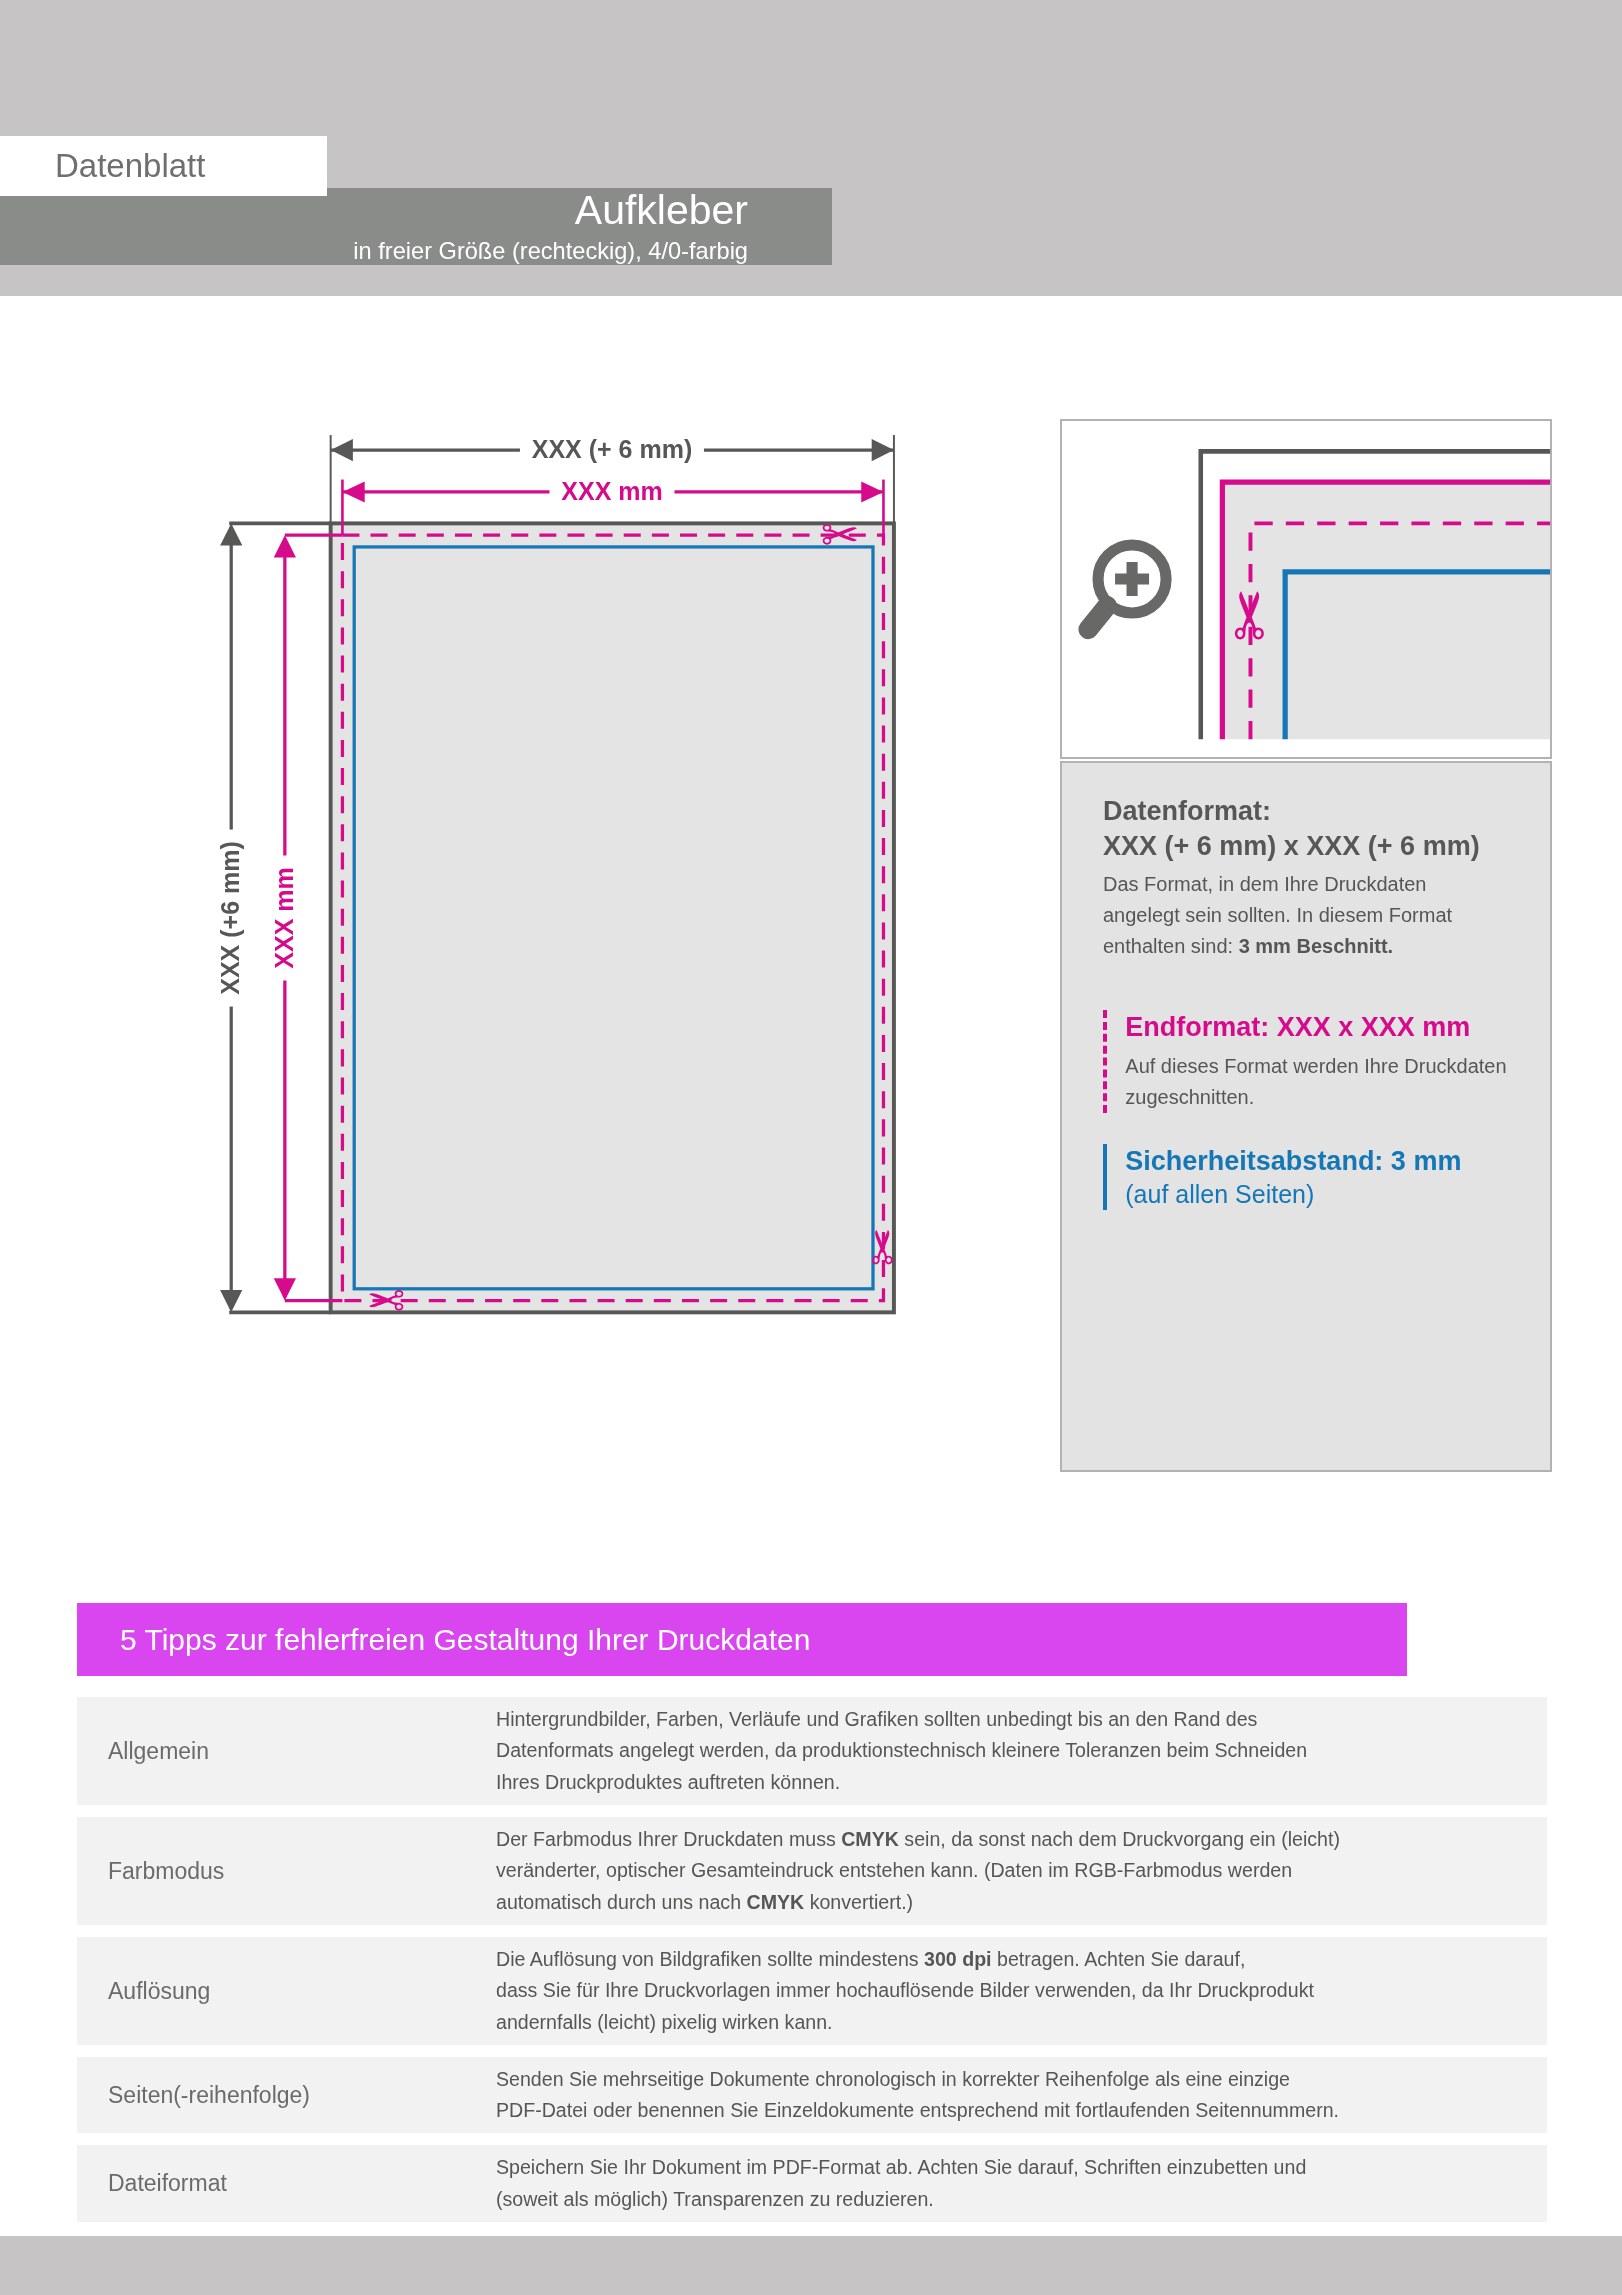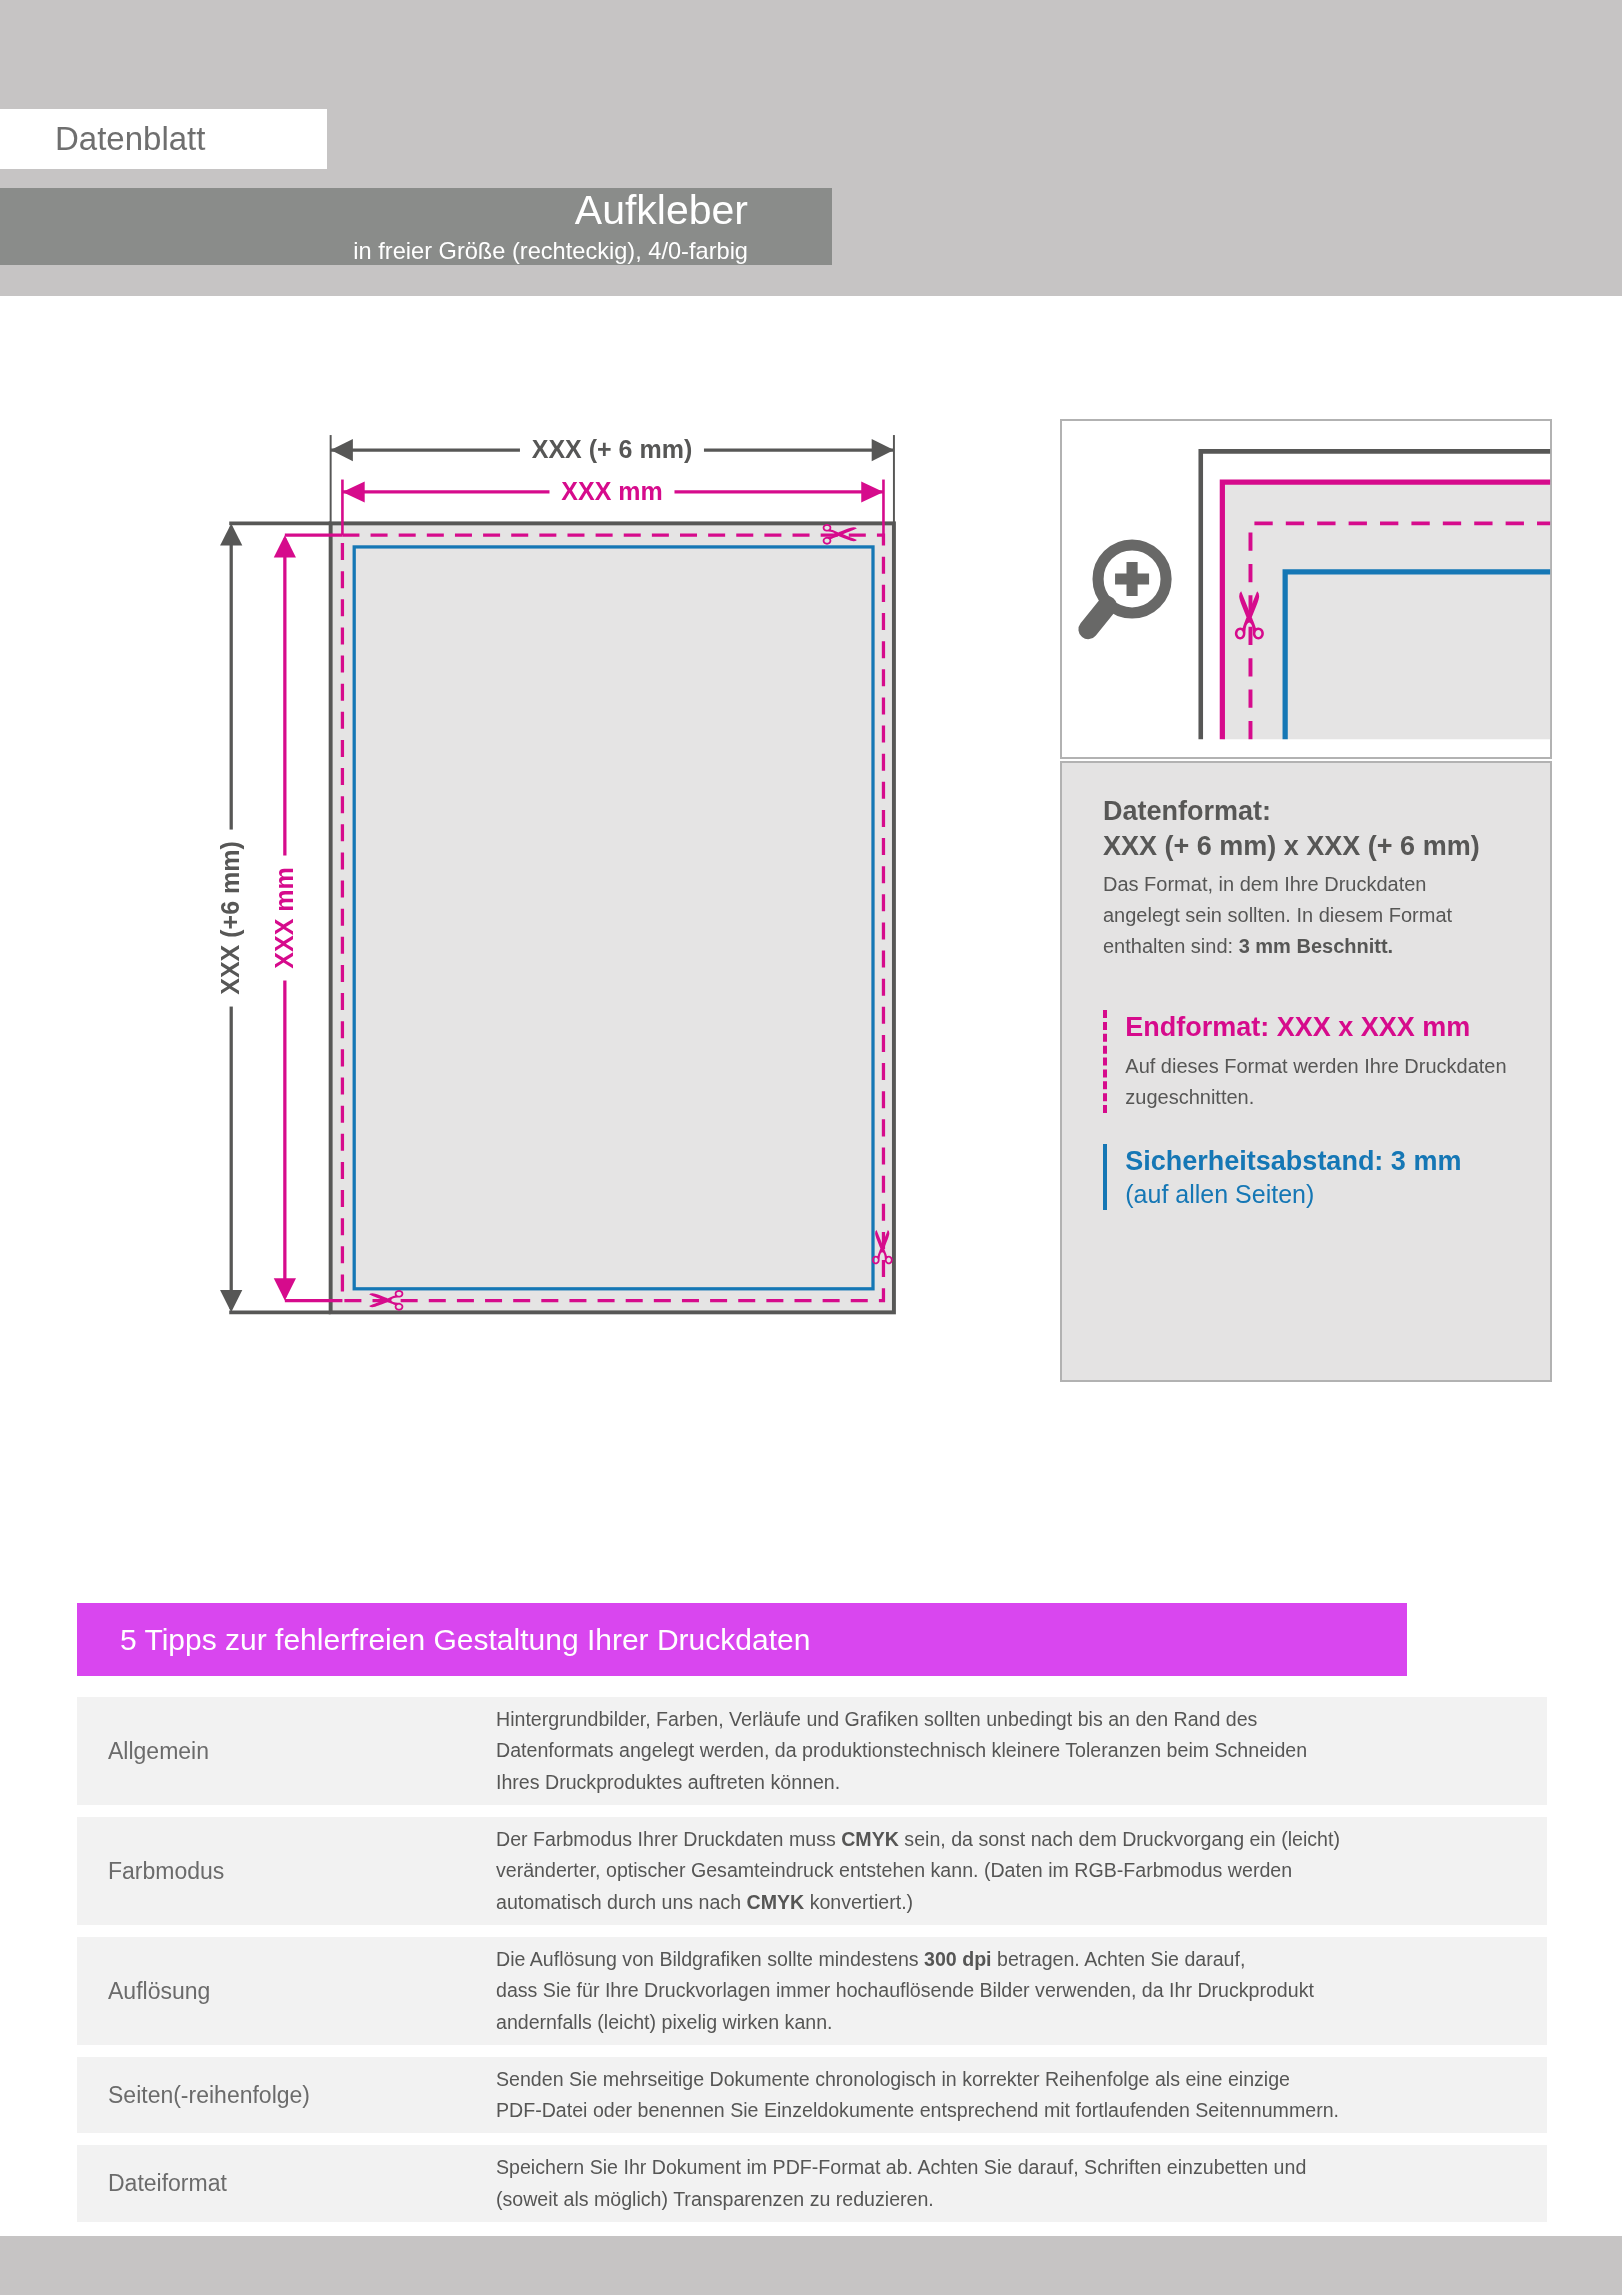--- a/index.html
+++ b/index.html
@@ -5,41 +5,41 @@
   html,body{margin:0;padding:0;}
   body{
     width:1623px;height:2295px;position:relative;background:#ffffff;
     font-family:"Liberation Sans","DejaVu Sans",sans-serif;
     overflow:hidden;
   }
   .abs{position:absolute;}
 
   
   .top-band{left:0;top:0;width:1623px;height:296px;background:#c6c4c4;}
-  .doc-label-box{left:0;top:109px;width:327px;height:60px;background:#ffffff;display:flex;align-items:center;z-index:3;}
+  .doc-label-box{left:0;top:136px;width:327px;height:60px;background:#ffffff;display:flex;align-items:center;z-index:3;}
   .doc-label-box span{font-size:33px;color:#6f6f6f;padding-left:55px;}
   .title-banner{left:0;top:188px;width:832px;height:77px;background:#8a8c8a;z-index:2;
     display:flex;flex-direction:column;justify-content:center;align-items:flex-end;padding-right:84px;box-sizing:border-box;}
   .title-banner .title{color:#ffffff;font-size:41px;line-height:1.1;}
   .title-banner .subtitle{color:#ffffff;font-size:23.6px;margin-top:5.2px;}
 
   
   svg.overlay{position:absolute;left:0;top:0;width:1623px;height:2295px;z-index:5;pointer-events:none;}
 
   .dim-label{z-index:10;background:#ffffff;padding:1.3px 11.8px;font-weight:bold;font-size:25px;white-space:nowrap;}
   .dim-label.gray{color:#575756;}
   .dim-label.magenta{color:#d60b8c;}
   .hcenter{transform:translate(-50%,-50%);}
   .vlabel{transform:translate(-50%,-50%) rotate(-90deg);}
 
   .scissors{z-index:10;color:#d60b8c;font-family:"DejaVu Sans",sans-serif;line-height:1;}
 
   
   .detail-box{left:1060px;top:419px;width:492px;height:340px;background:#ffffff;border:2px solid #b2b2b2;box-sizing:border-box;z-index:1;}
-  .info-box{left:1060px;top:761px;width:492px;height:621px;background:#e4e3e3;border:2px solid #b2b2b2;box-sizing:border-box;z-index:1;
+  .info-box{left:1060px;top:761px;width:492px;height:711px;background:#e4e3e3;border:2px solid #b2b2b2;box-sizing:border-box;z-index:1;
     padding:31px 23.6px 0 41px;}
   .info-box .sec-title{font-size:27px;font-weight:bold;line-height:1.3;}
   .info-box .sec-body{font-size:20px;color:#565655;line-height:1.55;white-space:pre-line;margin-top:5.2px;}
   .info-box .c-dark{color:#575756;}
   .info-box .c-magenta{color:#d60b8c;}
   .info-box .c-blue{color:#1577b5;}
   .sec-endformat{margin-top:48px;border-left:4.6px dashed #d60b8c;padding-left:18.3px;}
   .sec-safety{margin-top:31px;border-left:4.6px solid #1577b5;padding-left:18.3px;}
   .sec-safety .sec-sub{font-size:25px;color:#1577b5;line-height:1.25;}
 

